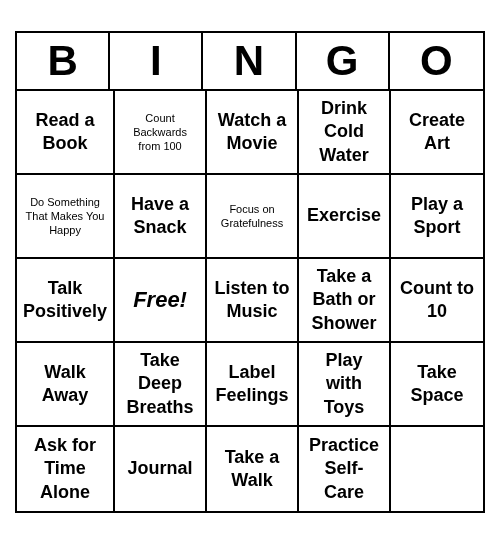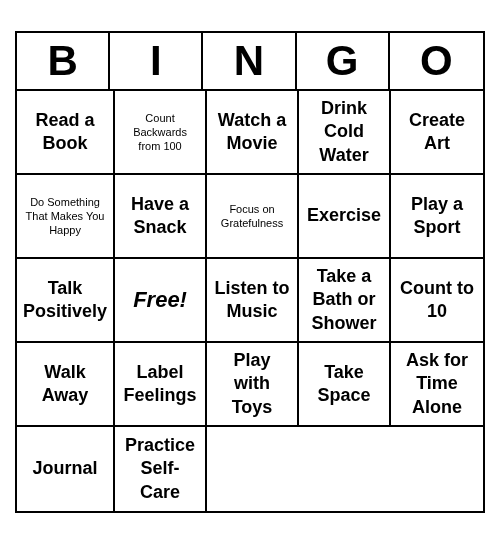--- a/index.html
+++ b/index.html
@@ -128,31 +128,37 @@
       <div class="bingo-cell">
         <span class="cell-text medium">Take a Bath or Shower</span>
       </div>
       <div class="bingo-cell">
         <span class="cell-text large">Count to 10</span>
       </div>
       <div class="bingo-cell">
         <span class="cell-text large">Walk Away</span>
       </div>
       <div class="bingo-cell">
+        <span class="cell-text medium">Take Deep Breaths</span>
+      </div>
+      <div class="bingo-cell">
         <span class="cell-text medium">Label Feelings</span>
       </div>
       <div class="bingo-cell">
         <span class="cell-text medium">Play with Toys</span>
       </div>
       <div class="bingo-cell">
         <span class="cell-text large">Take Space</span>
       </div>
       <div class="bingo-cell">
         <span class="cell-text medium">Ask for Time Alone</span>
       </div>
       <div class="bingo-cell">
         <span class="cell-text large">Journal</span>
       </div>
       <div class="bingo-cell">
+        <span class="cell-text large">Take a Walk</span>
+      </div>
+      <div class="bingo-cell">
         <span class="cell-text medium">Practice Self-Care</span>
       </div>
     </div>
 </div>
 
 </body></html>

